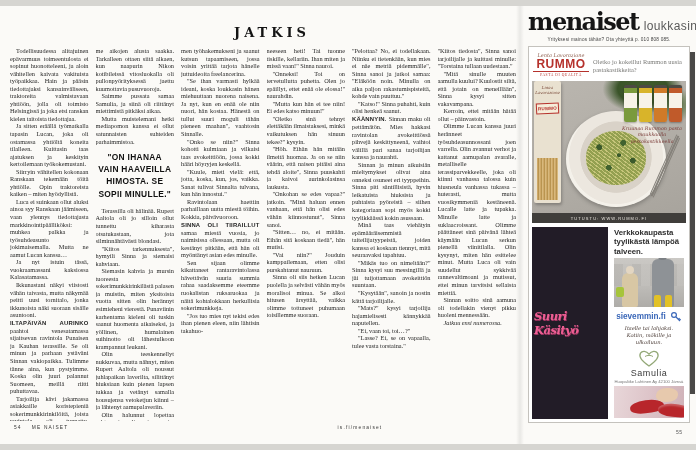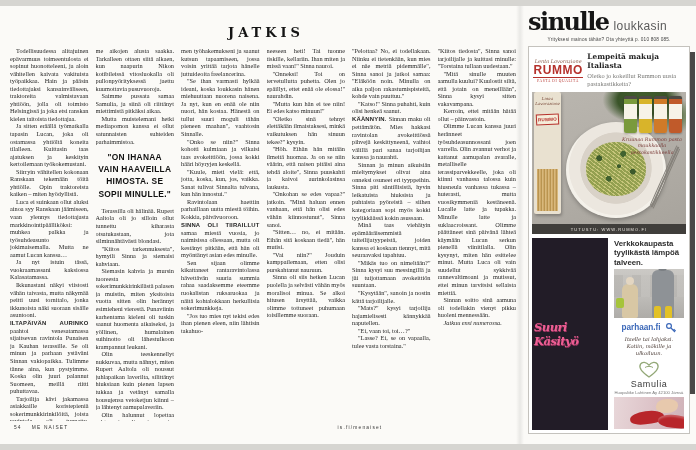--- a/index.html
+++ b/index.html
@@ -5,21 +5,21 @@
   html,body{margin:0;padding:0;background:#e9e8e5;}
   .spread{position:relative;width:696px;height:450px;margin:0 auto;background:#fbfaf7;overflow:hidden;
           font-family:"Liberation Serif",serif;color:#262626;}
   .edge-top{position:absolute;left:0;top:0;width:100%;height:6px;background:#d6d5d1;}
   .edge-bottom{position:absolute;left:0;top:444px;width:100%;height:6px;background:#d6d5d1;}
   .gutter{position:absolute;left:516px;top:6px;width:8px;height:438px;
           background:linear-gradient(90deg,rgba(0,0,0,0) 0%,rgba(0,0,0,.07) 50%,rgba(0,0,0,0) 100%);}
   .scan-bar{position:absolute;right:1px;top:52px;width:5px;height:342px;background:#4a4947;}
 
   
-  .section-header{position:absolute;left:6px;top:25px;width:520px;text-align:center;
+  .section-header{position:absolute;left:12px;top:25px;width:520px;text-align:center;
       font-family:"DejaVu Serif",serif;font-weight:700;font-size:13px;letter-spacing:4px;color:#141414;}
   .columns{position:absolute;left:10px;top:47px;width:506px;height:374px;display:flex;gap:7px;}
   .col{flex:1 1 0;height:374px;overflow:hidden;}
   .col p{margin:0;font-size:6.3px;line-height:1.2;text-align:justify;text-indent:6px;word-spacing:-0.2px;}
   .col p.noind{text-indent:0;}
   .col p.ital{font-style:italic;text-indent:6px;}
   .lead{font-family:"Liberation Sans",sans-serif;font-weight:700;font-size:5.9px;letter-spacing:.2px;}
   .pullquote{margin:6px 1px 7px;text-align:center;font-family:"Liberation Sans",sans-serif;
       font-weight:700;font-size:8.4px;line-height:1.45;letter-spacing:.3px;color:#111;white-space:pre-line;}
   .footer-left{position:absolute;left:14px;top:425px;font-family:"Liberation Sans",sans-serif;
@@ -207,36 +207,35 @@
     </div>
 
   <div class="footer-left">
     <span class="pnum">54</span><span>ME NAISET</span>
   </div>
   <div class="footer-center">is.fi/menaiset</div>
   <div class="footer-right">55</div>
 
   <div class="sidebar">
     <div class="masthead">
-      <span class="mast-logo">sinulle</span>
+      <span class="mast-logo">menaiset</span>
       <span class="mast-suffix">loukkasin</span>
     </div>
     <div class="mast-contact">Yrityksesi mainos tähän? Ota yhteyttä p. 010 808 085.</div>
 
     <div class="ads-box">
 
       <div>
         <div class="rummo-head">
           <div class="rummo-logo">
             <div class="rummo-script">Lenta Lavorazione</div>
             <div class="rummo-word">RUMMO</div>
             <div class="rummo-sub">PASTA DI QUALITÀ</div>
           </div>
           <div>
-            <div class="rummo-headline">Lempeitä makuja Italiasta</div>
             <div class="rummo-body">Oletko jo kokeillut Rummon uusia pastakastikkeita?</div>
           </div>
         </div>
         <div class="rummo-photo">
           <div class="pack">
             <div class="pack-script">Linea Lavorazione</div>
             <div class="pack-label">RUMMO</div>
             <div class="pack-strands"></div>
           </div>
           <div class="plate">
@@ -268,21 +267,21 @@
           </div>
         </div>
 
         <div class="lahtiset">
           <div class="lah-headline">Verkkokaupasta tyylikästä lämpöä talveen.</div>
           <div class="winter">
             <div class="fig woman"></div>
             <div class="fig man"></div>
           </div>
           <div class="lah-url-row">
-            <span class="lah-url">parhaan.fi</span>
+            <span class="lah-url">sievemmin.fi</span>
             <svg width="12" height="12" viewBox="0 0 12 12">
               <circle cx="4" cy="4" r="2.4" fill="none" stroke="#3a67b8" stroke-width="1.2"></circle>
               <path d="M6 6 L10 10 M8.4 8.4 L9.6 7.2 M9.4 9.4 L10.6 8.2" stroke="#3a67b8" stroke-width="1.2" fill="none"></path>
             </svg>
           </div>
           <div class="lah-tagline">Itselle tai lahjaksi.
 Kotiin, mökille ja ulkoiluun.</div>
           <div class="heart-wrap">
             <svg width="26" height="20" viewBox="0 0 26 20">
               <path d="M13 18 C5 12.5 2.5 8.5 4.5 5.2 C6.2 2.5 10.3 2.8 13 6.2 C15.7 2.8 19.8 2.5 21.5 5.2 C23.5 8.5 21 12.5 13 18 Z" fill="none" stroke="#93a877" stroke-width="1.3"></path>

